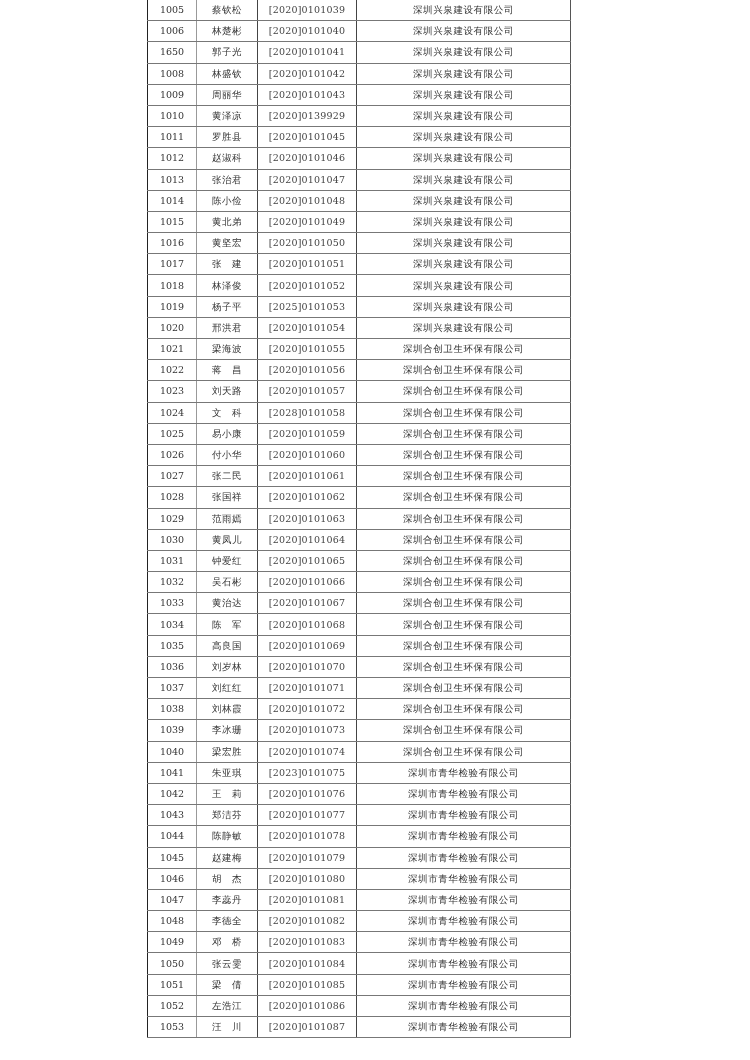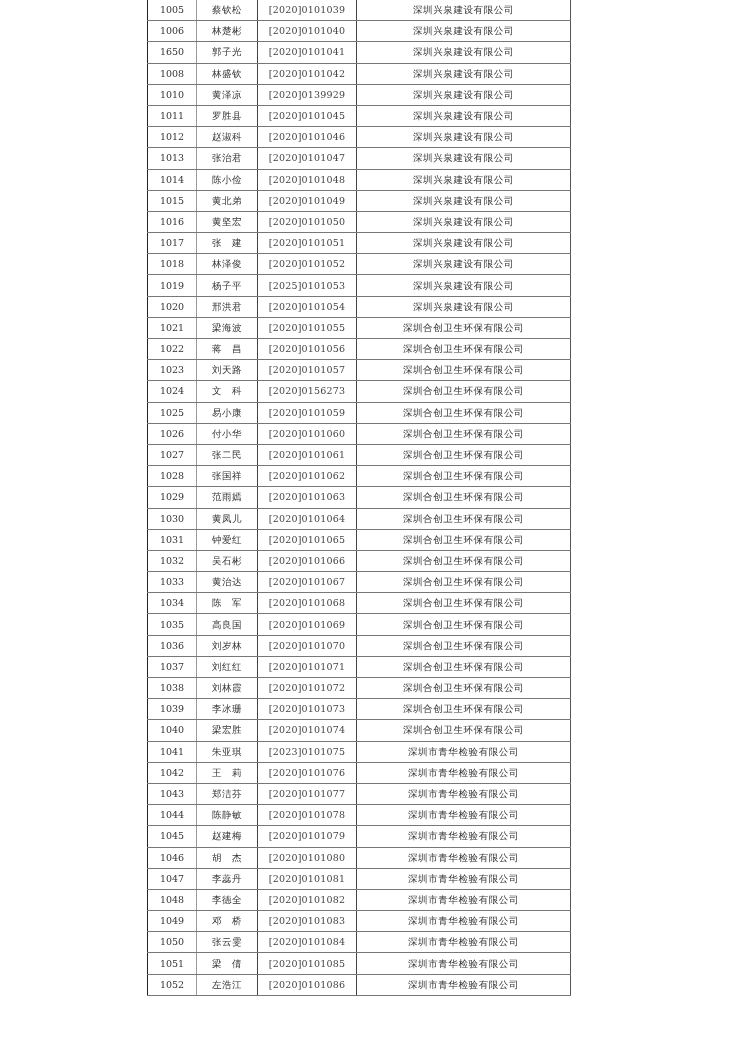--- a/index.html
+++ b/index.html
@@ -67,20 +67,26 @@
         <td class="col-cert">[2020]0101041</td>
         <td class="col-company">深圳兴泉建设有限公司</td>
       </tr>
       <tr>
         <td class="col-no">1008</td>
         <td class="col-name">林盛钦</td>
         <td class="col-cert">[2020]0101042</td>
         <td class="col-company">深圳兴泉建设有限公司</td>
       </tr>
       <tr>
+        <td class="col-no">1009</td>
+        <td class="col-name">周丽华</td>
+        <td class="col-cert">[2020]0101043</td>
+        <td class="col-company">深圳兴泉建设有限公司</td>
+      </tr>
+      <tr>
         <td class="col-no">1010</td>
         <td class="col-name">黄泽凉</td>
         <td class="col-cert">[2020]0139929</td>
         <td class="col-company">深圳兴泉建设有限公司</td>
       </tr>
       <tr>
         <td class="col-no">1011</td>
         <td class="col-name">罗胜县</td>
         <td class="col-cert">[2020]0101045</td>
         <td class="col-company">深圳兴泉建设有限公司</td>
@@ -153,21 +159,21 @@
       </tr>
       <tr>
         <td class="col-no">1023</td>
         <td class="col-name">刘天路</td>
         <td class="col-cert">[2020]0101057</td>
         <td class="col-company">深圳合创卫生环保有限公司</td>
       </tr>
       <tr>
         <td class="col-no">1024</td>
         <td class="col-name">文　科</td>
-        <td class="col-cert">[2020]0156273</td>
+        <td class="col-cert">[2028]0101058</td>
         <td class="col-company">深圳合创卫生环保有限公司</td>
       </tr>
       <tr>
         <td class="col-no">1025</td>
         <td class="col-name">易小康</td>
         <td class="col-cert">[2020]0101059</td>
         <td class="col-company">深圳合创卫生环保有限公司</td>
       </tr>
       <tr>
         <td class="col-no">1026</td>
@@ -322,16 +328,22 @@
       <tr>
         <td class="col-no">1051</td>
         <td class="col-name">梁　倩</td>
         <td class="col-cert">[2020]0101085</td>
         <td class="col-company">深圳市青华检验有限公司</td>
       </tr>
       <tr>
         <td class="col-no">1052</td>
         <td class="col-name">左浩江</td>
         <td class="col-cert">[2020]0101086</td>
+        <td class="col-company">深圳市青华检验有限公司</td>
+      </tr>
+      <tr>
+        <td class="col-no">1053</td>
+        <td class="col-name">汪　川</td>
+        <td class="col-cert">[2020]0101087</td>
         <td class="col-company">深圳市青华检验有限公司</td>
       </tr>
     </tbody>
 </table>
 
 </body></html>

